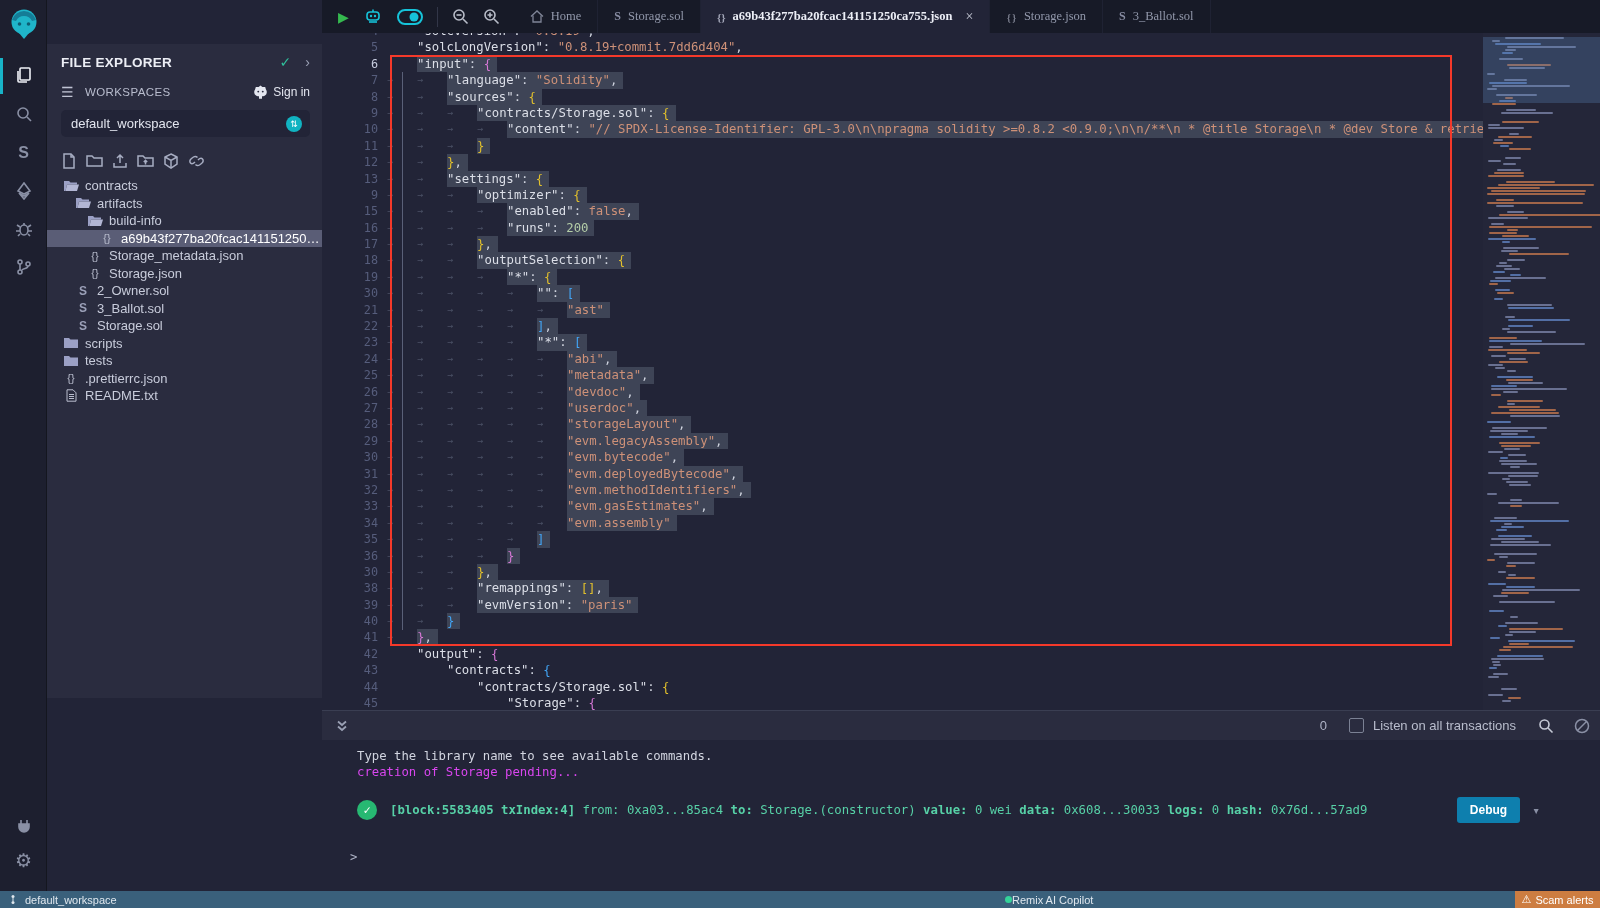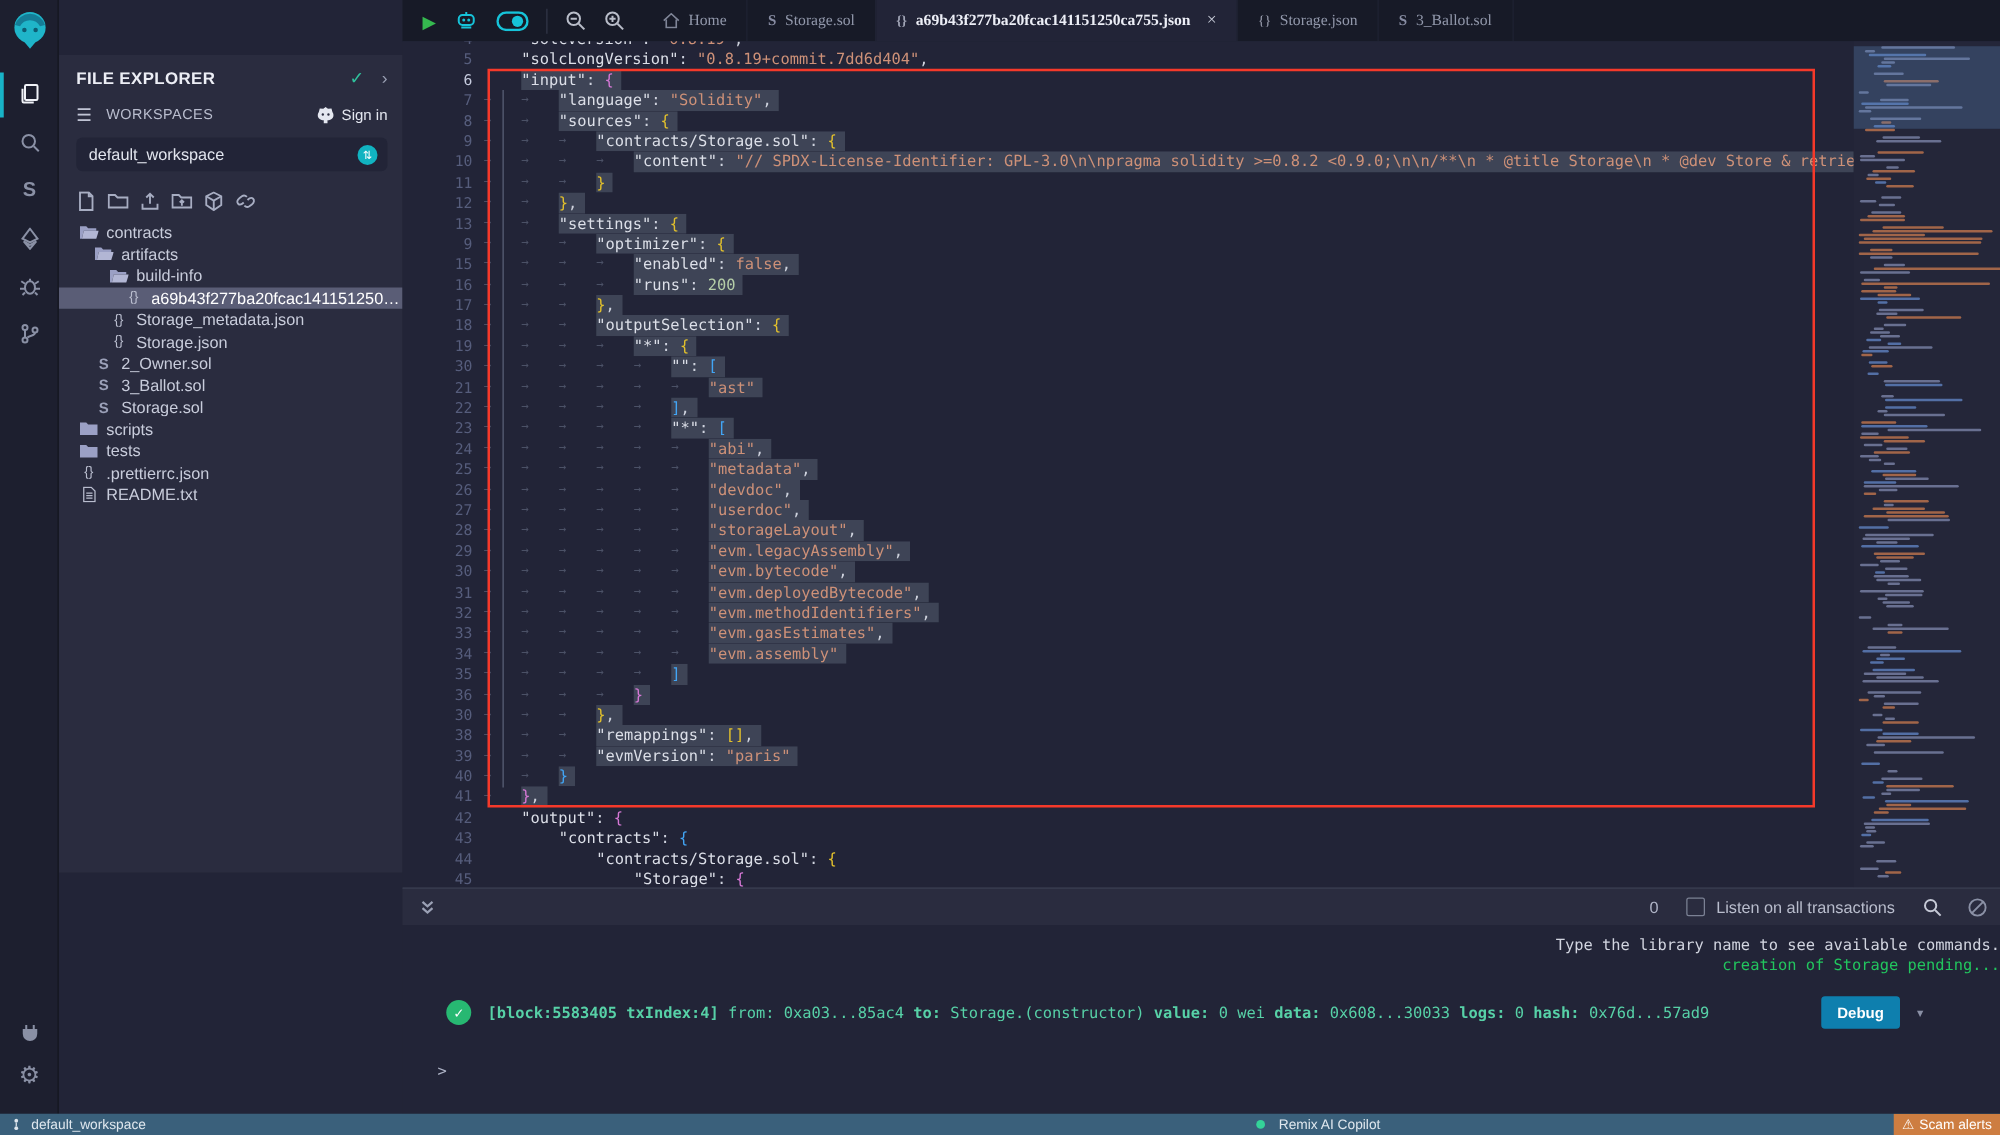--- a/index.html
+++ b/index.html
@@ -90,39 +90,39 @@
   .chk { width:15px; height:15px; border:1px solid #7b8194; border-radius:2px; margin-right:9px; cursor:pointer; }
   .listen-label { font-size:13px; color:#b9bdcd; margin-right:22px; cursor:pointer; }
   .term-search { margin-right:12px; display:flex; cursor:pointer; }
   .filter-input { width:287px; height:30px; background:#3b4254; border:none; outline:none;
     color:#dfe2ec; font-size:13.5px; padding:0 12px; font-family:"Liberation Sans",sans-serif; }
   .filter-input::placeholder { color:#8a90a5; }
   .ban { width:24px; display:flex; justify-content:center; margin:0 6px 0 4px; cursor:pointer; }
 
   .termcontent { position:relative; height:151px; background:#222437;
     font-family:"DejaVu Sans Mono", monospace; font-size:12.3px; }
-  .term-line { padding-left:35px; line-height:16px;text-align:right; }
+  .term-line { padding-left:35px; line-height:16px; }
   .term-line.l1 { padding-top:8px; color:#d2d5e0; }
-  .term-line.l2 { color:#22c55e; }
+  .term-line.l2 { color:#d946ef; }
   .tx-row { position:absolute; left:35px; top:55px; right:0; height:30px; display:flex; align-items:center; }
   .tx-check { width:20px; height:20px; border-radius:50%; background:#27b872; color:#fff;
     font-size:12px; display:flex; align-items:center; justify-content:center; margin-right:13px; }
   .tx-text { color:#57d1a7; white-space:nowrap; overflow:hidden; flex:1; }
   .tx-text b { font-weight:bold; }
   .debug-btn { flex:none; background:#0e7fae; color:#fff; font-size:12px; font-weight:bold;
     border:none; border-radius:3px; padding:6px 13px; cursor:pointer; margin-right:12px;
     font-family:"Liberation Sans",sans-serif; }
   .tx-chev { flex:none; color:#8a90a5; font-size:13px; margin-right:60px; cursor:pointer; }
   .prompt { position:absolute; left:28px; top:110px; color:#aeb3c6; }
 
   
   .statusbar { position:absolute; left:0; bottom:0; width:1600px; height:17px; background:#3a607b;
     color:#dfe7ee; font-size:11px; display:flex; align-items:center; overflow:hidden; z-index:9; }
   .sb-left { margin-left:10px; display:flex; align-items:center; gap:5px; }
-  .sb-ai { position:absolute; left:1005px; display:flex; align-items:center; gap:11px; }
+  .sb-ai { position:absolute; left:1005px; display:flex; align-items:center; gap:0; }
   .sb-dot { width:7px; height:7px; border-radius:50%; background:#34d399; }
   .sb-scam { position:absolute; right:0; top:0; height:17px; width:85px; background:#cd7d41;
     color:#fff; display:flex; align-items:center; justify-content:center; gap:4px; cursor:pointer; }
 </style>
 </head>
 <body>
 
 <div class="app">
 
   <div class="iconbar">

